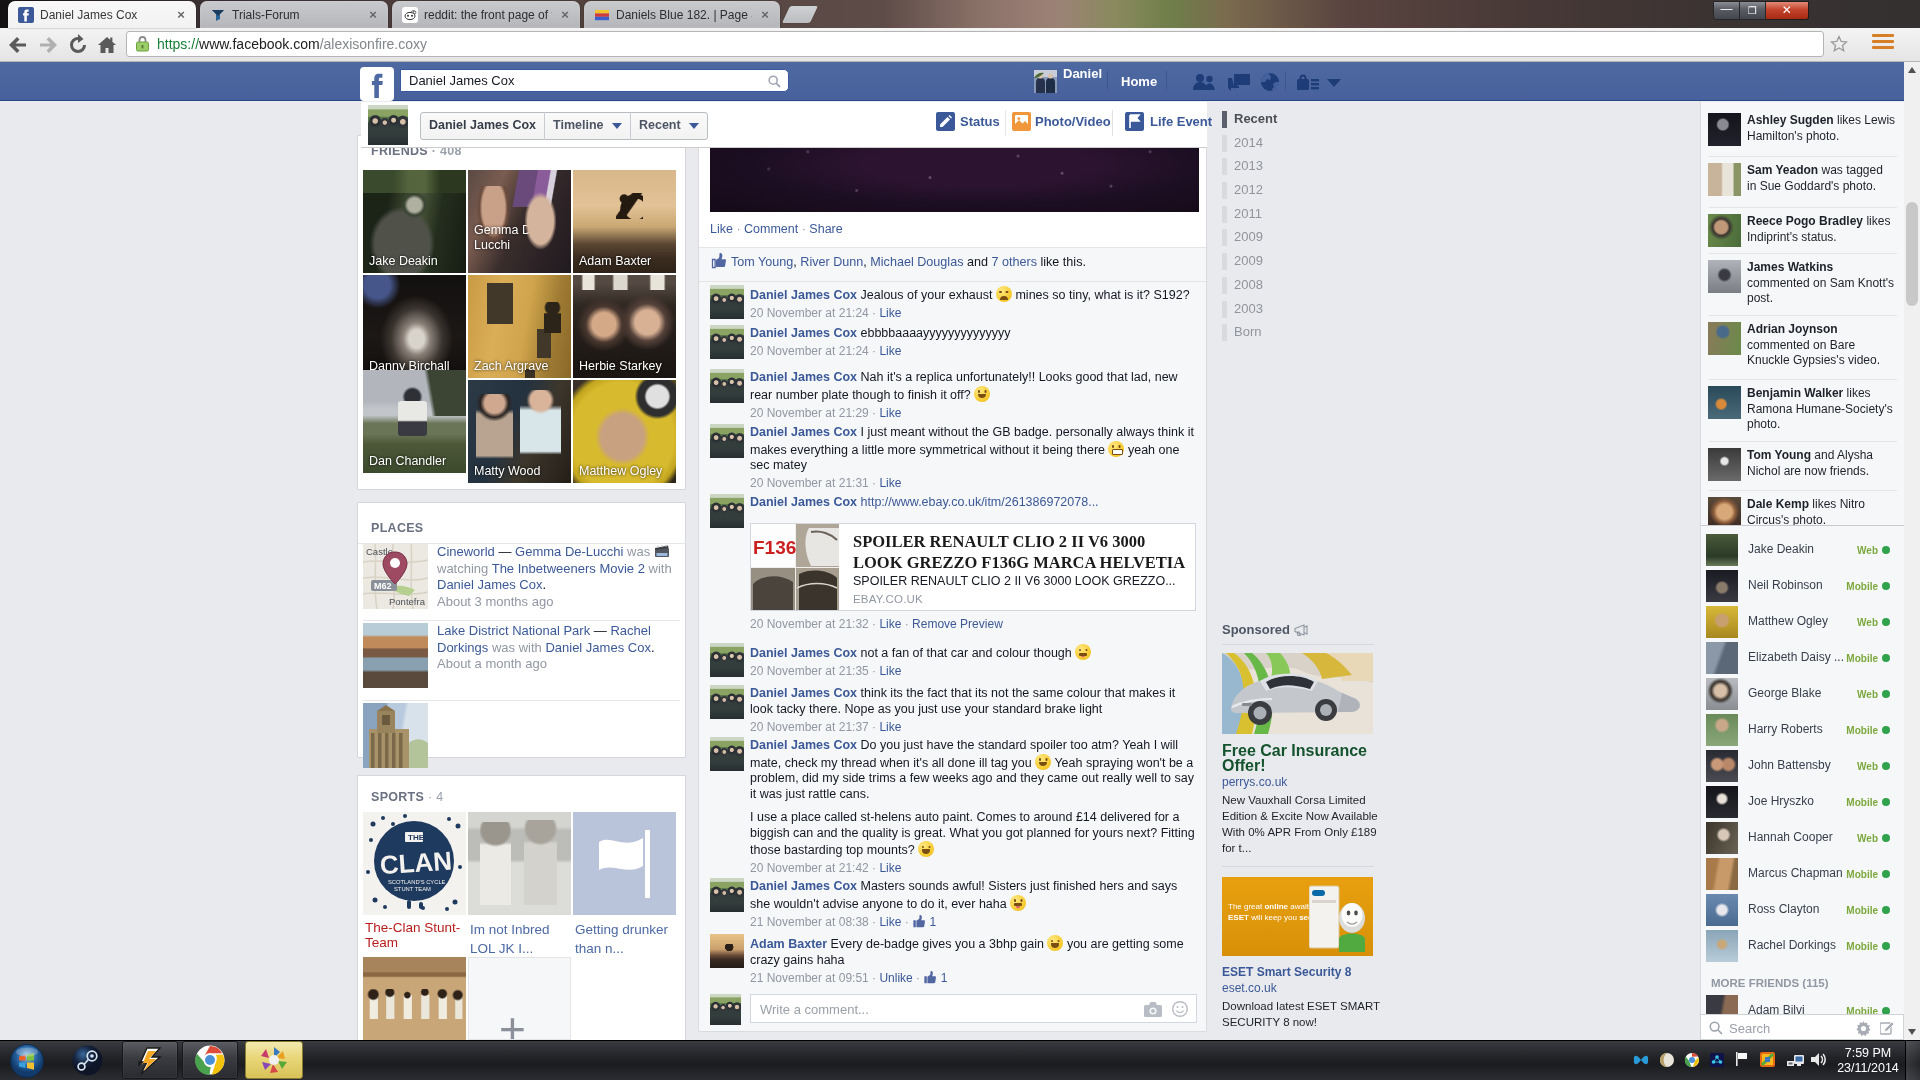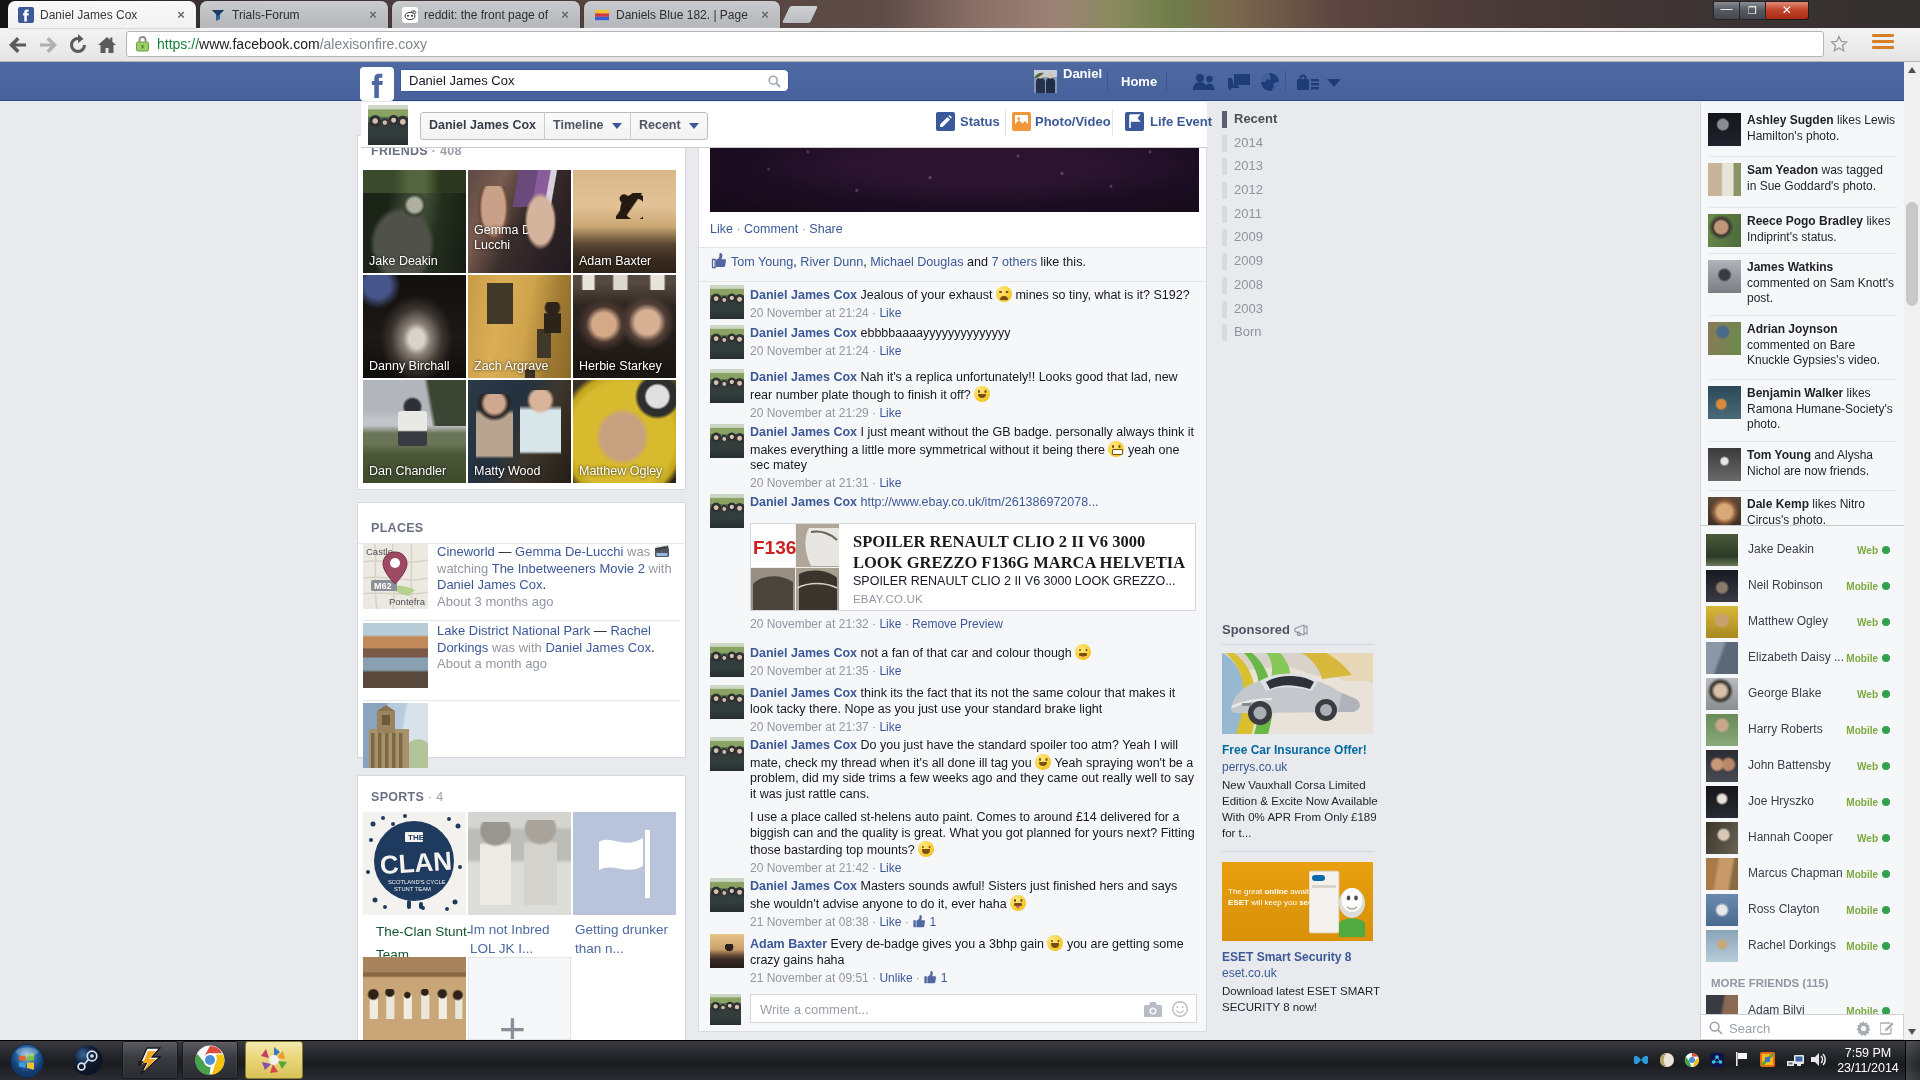--- a/index.html
+++ b/index.html
@@ -322,21 +322,21 @@
     </div>
   <div class="ftile f4" style="left:0; top:105px;">
       <span class="nm">Danny Birchall</span>
     </div>
   <div class="ftile f5" style="left:105px; top:105px;">
       <span class="nm">Zach Argrave</span>
     </div>
   <div class="ftile f6" style="left:210px; top:105px;">
       <span class="nm">Herbie Starkey</span>
     </div>
-  <div class="ftile f7" style="left:0; top:210px;padding-left:37px;">
+  <div class="ftile f7" style="left:0; top:200px;padding-left:37px;">
       <span class="nm">Dan Chandler</span>
     </div>
   <div class="ftile f8" style="left:105px; top:210px;">
       <span class="nm">Matty Wood</span>
     </div>
   <div class="ftile f9" style="left:210px; top:210px;">
       <span class="nm">Matthew Ogley</span>
     </div>
 </div>
 
@@ -426,21 +426,21 @@
       <text x="31" y="79" font-size="5.8" fill="#f4f2ee" font-family="Liberation Sans">STUNT TEAM</text>
     </svg>
   </div>
   <div class="ftile inbred" style="left:105px; top:0;"></div>
   <div class="ftile flagtile" style="left:210px; top:0;">
     <svg style="position:absolute; left:24px; top:18px;" width="58" height="68" viewBox="0 0 58 68">
         <rect x="48" y="0" width="5" height="68" fill="#fff"></rect>
         <path d="M2 12 C14 4 26 20 46 8 L46 36 C30 46 16 32 2 40z" fill="#fff"></path>
       </svg>
   </div>
-  <div style="position:absolute; left:13px; top:108px; width:100px; font-size:13.5px; line-height:23px; color:#14532d;">The-Clan Stunt-<br>Team</div>
+  <div style="position:absolute; left:2px; top:108px; width:100px; font-size:13.5px; line-height:15px; color:#b91c1c;">The-Clan Stunt-<br>Team</div>
   <div style="position:absolute; left:107px; top:108px; width:100px; font-size:13.5px; line-height:19px; color:#4c69a3;">Im not Inbred<br>LOL JK I...</div>
   <div style="position:absolute; left:212px; top:108px; width:100px; font-size:13.5px; line-height:19px; color:#4c69a3;">Getting drunker<br>than n...</div>
   <div class="ftile bball" style="left:0; top:145px; height:83px;"></div>
   <div class="ftile plustile" style="left:105px; top:145px; height:83px;">
     <div style="position:absolute; left:30px; top:44px; font-size:46px; color:#8a8f99;">+</div>
   </div>
 </div>
 
 <div class="box" style="left:698px; top:120px; width:509px; height:912px; border-color:#d9dbde;"></div>
 <div class="abs" style="left:710px; top:126px; width:489px; height:86px; background:
@@ -580,21 +580,21 @@
         <path d="M44 29 C56 21 80 21 92 29 L88 36 C70 31 60 31 48 36z" fill="#2e3238"></path>
         <path d="M10 54 C20 49 34 46 50 46" stroke="#e8eaec" stroke-width="2" fill="none"></path>
         <circle cx="38" cy="60" r="12" fill="#3a3c40"></circle>
         <circle cx="38" cy="60" r="6.5" fill="#aab0b6"></circle>
         <circle cx="104" cy="57" r="11" fill="#3a3c40"></circle>
         <circle cx="104" cy="57" r="6" fill="#aab0b6"></circle>
         <path d="M120 40 L134 46 C140 50 139 58 130 59 L116 59z" fill="#b0b4ba"></path>
         <rect x="20" y="50" width="10" height="3" rx="1" fill="#88898c"></rect>
       </svg>
   </div>
-  <div style="margin-top:9px; font-size:12px; font-weight:bold; color:#0369a1; line-height:15px;">Free Car Insurance Offer!</div>
+  <div style="margin-top:9px; font-size:16px; font-weight:bold; color:#14532d; line-height:15px;">Free Car Insurance Offer!</div>
   <div style="font-size:12px; color:#3b5998; margin-top:2px;">perrys.co.uk</div>
   <div style="font-size:11.5px; color:#1d2129; line-height:16px; margin-top:3px; width:162px;">New Vauxhall Corsa Limited Edition &amp; Excite Now Available With 0% APR From Only £189 for t...</div>
   <div style="margin-top:10px; border-top:1px solid #d4d8de;"></div>
   <div style="position:relative; margin-top:10px; width:151px; height:79px; background:linear-gradient(#e8a010,#d89008); overflow:hidden;">
     <div style="position:absolute; left:6px; top:24px; font-size:8px; color:#fff; line-height:11px;">The great <b>online</b> awaits.<br><b>ESET</b> will keep you <b>secure</b>.</div>
     <svg style="position:absolute; right:6px; top:5px;" width="58" height="70" viewBox="0 0 58 70">
         <rect x="0" y="4" width="30" height="62" rx="2" fill="#f4f2ee"></rect>
         <rect x="0" y="4" width="30" height="62" rx="2" fill="none" stroke="#d8c89a" stroke-width="1"></rect>
         <rect x="3" y="8" width="13" height="6" rx="3" fill="#0a6aa8"></rect>
         <rect x="3" y="18" width="24" height="3" fill="#d8d4cc"></rect>

